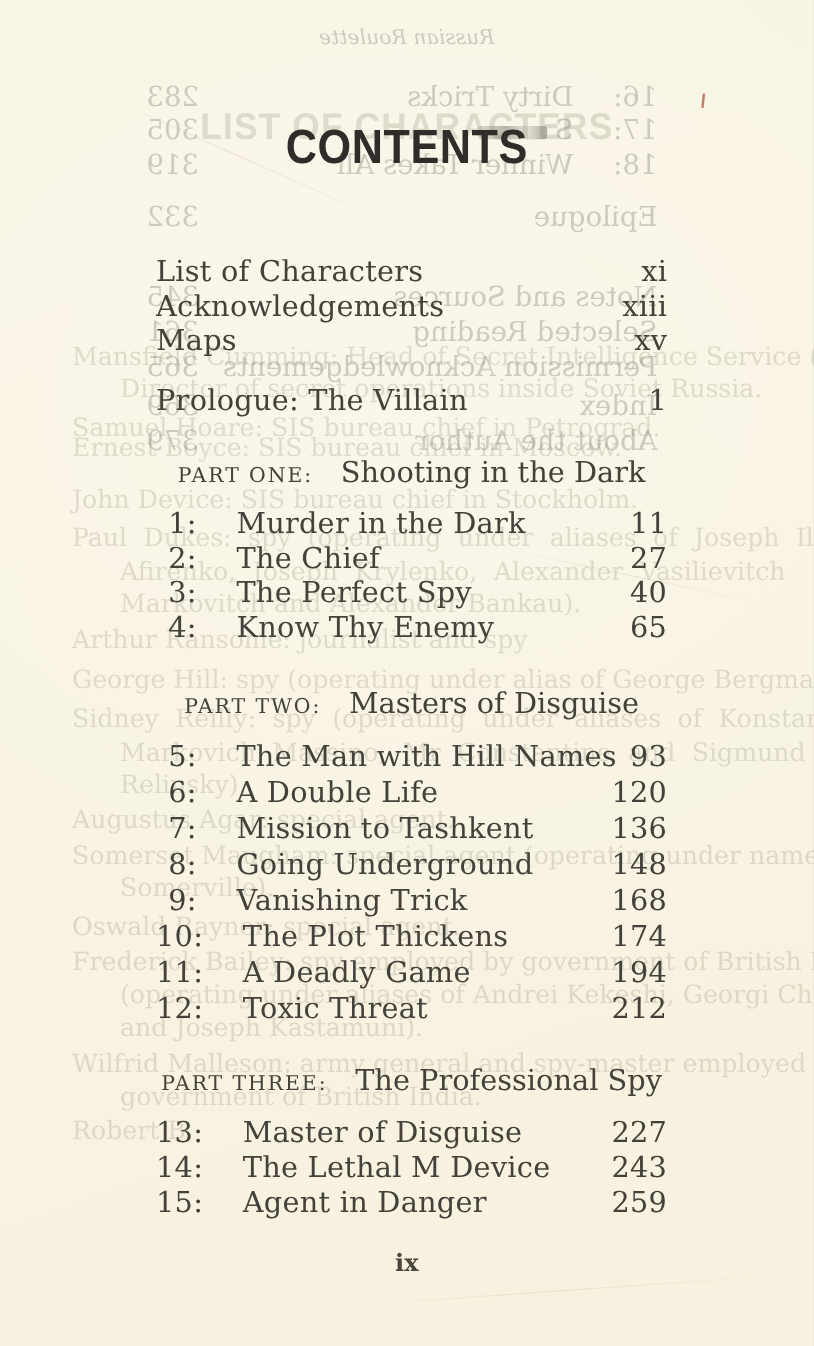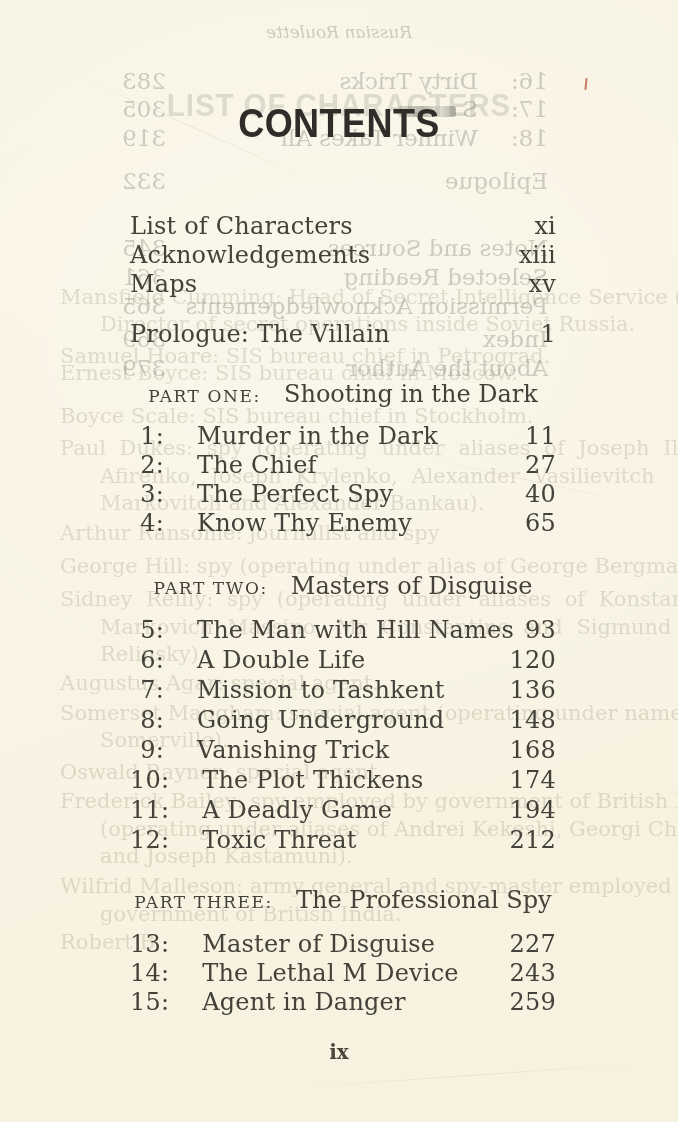--- a/index.html
+++ b/index.html
@@ -110,21 +110,21 @@
       <span class="pg">379</span>
     </div>
   </div>
 
   <div class="ghost-offset">
     <div class="g-bigcaps" style="top:88px">LIST OF CHARACTERS</div>
     <div class="g-line" style="top:285px"><span class="nm">Mansfield Cumming:</span><span> Head of Secret Intelligence Service (SIS).</span></div>
     <div class="g-line ind" style="top:312px"><span>Director of secret operations inside Soviet Russia.</span></div>
     <div class="g-line" style="top:344px"><span class="nm">Samuel Hoare:</span><span> SIS bureau chief in Petrograd.</span></div>
     <div class="g-line" style="top:361px"><span class="nm">Ernest Boyce:</span><span> SIS bureau chief in Moscow.</span></div>
-    <div class="g-line" style="top:404px"><span class="nm">Boyce Scale:</span><span> SIS bureau chief in Stockholm.</span></div>
+    <div class="g-line" style="top:404px"><span class="nm">John Device:</span><span> SIS bureau chief in Stockholm.</span></div>
     <div class="g-line wide" style="top:436px"><span class="nm">Paul Dukes:</span><span> spy (operating under aliases of Joseph Ilitch</span></div>
     <div class="g-line ind wide" style="top:464px"><span>Afirenko, Joseph Krylenko, Alexander Vasilievitch</span></div>
     <div class="g-line" style="top:521px"><span class="nm">Arthur Ransome:</span><span> journalist and spy</span></div>
     <div class="g-line ind" style="top:491px"><span>Markovitch and Alexander Bankau).</span></div>
     <div class="g-line" style="top:554px"><span class="nm">George Hill:</span><span> spy (operating under alias of George Bergmann).</span></div>
     <div class="g-line wide" style="top:587px"><span class="nm">Sidney Reilly:</span><span> spy (operating under aliases of Konstantine</span></div>
     <div class="g-line ind wide" style="top:615px"><span>Markovich Massino, Mr Constantine and Sigmund</span></div>
     <div class="g-line" style="top:671px"><span class="nm">Augustus Agar:</span><span> special agent.</span></div>
     <div class="g-line ind" style="top:642px"><span>Relinsky).</span></div>
     <div class="g-line" style="top:701px"><span class="nm">Somerset Maugham:</span><span> special agent (operating under name of</span></div>

